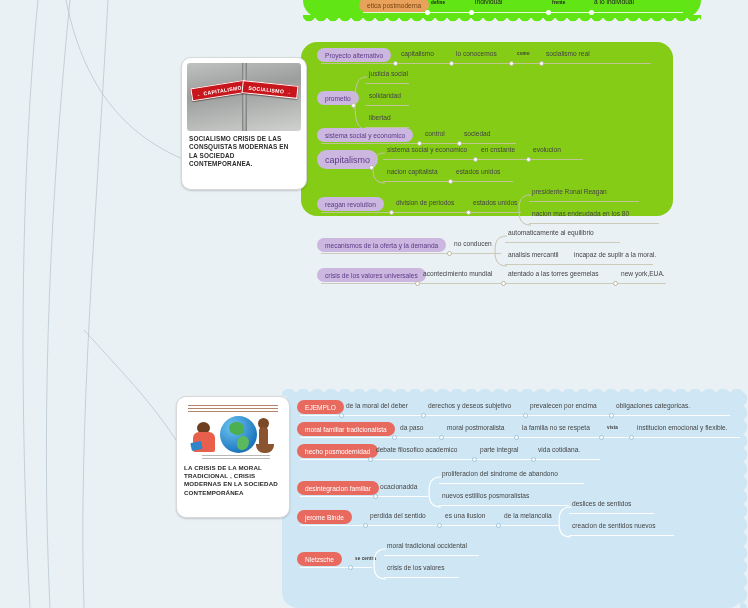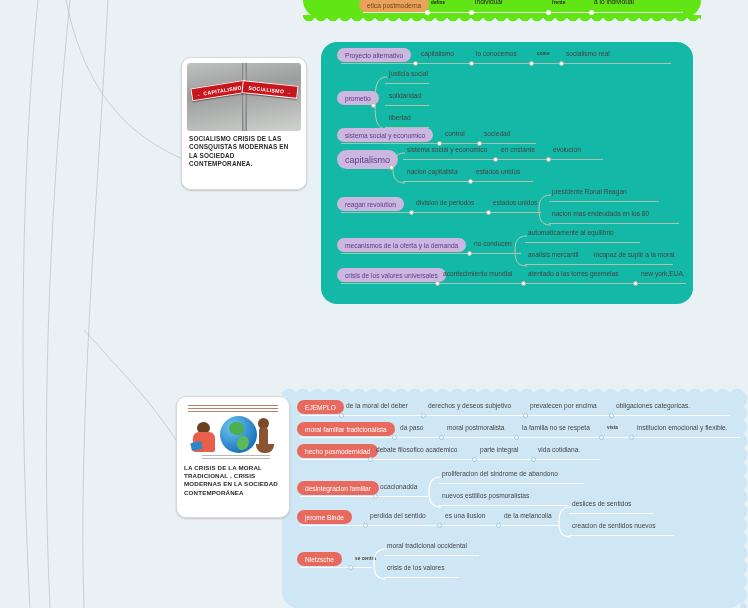--- a/index.html
+++ b/index.html
@@ -24,22 +24,22 @@
   }
   .panel-green .scallop{
     position:absolute;left:0;bottom:-8px;width:100%;height:11px;
     background:
       radial-gradient(circle at 6px 0px, #62e515 6px, rgba(0,0,0,0) 6.6px) repeat-x;
     background-size:12px 11px;
   }
 
   
   .panel-yellow{
-    left:321px;top:42px;width:372px;height:262px;
-    background:#14b8a6;
+    left:301px;top:42px;width:372px;height:174px;
+    background:#84cc16;
     border-radius:16px;
   }
 
   
   .panel-blue{
     left:282px;top:392px;width:462px;height:216px;
     background:#cfe7f5;
     border-radius:16px;
   }
   .panel-blue .scallop-top{

